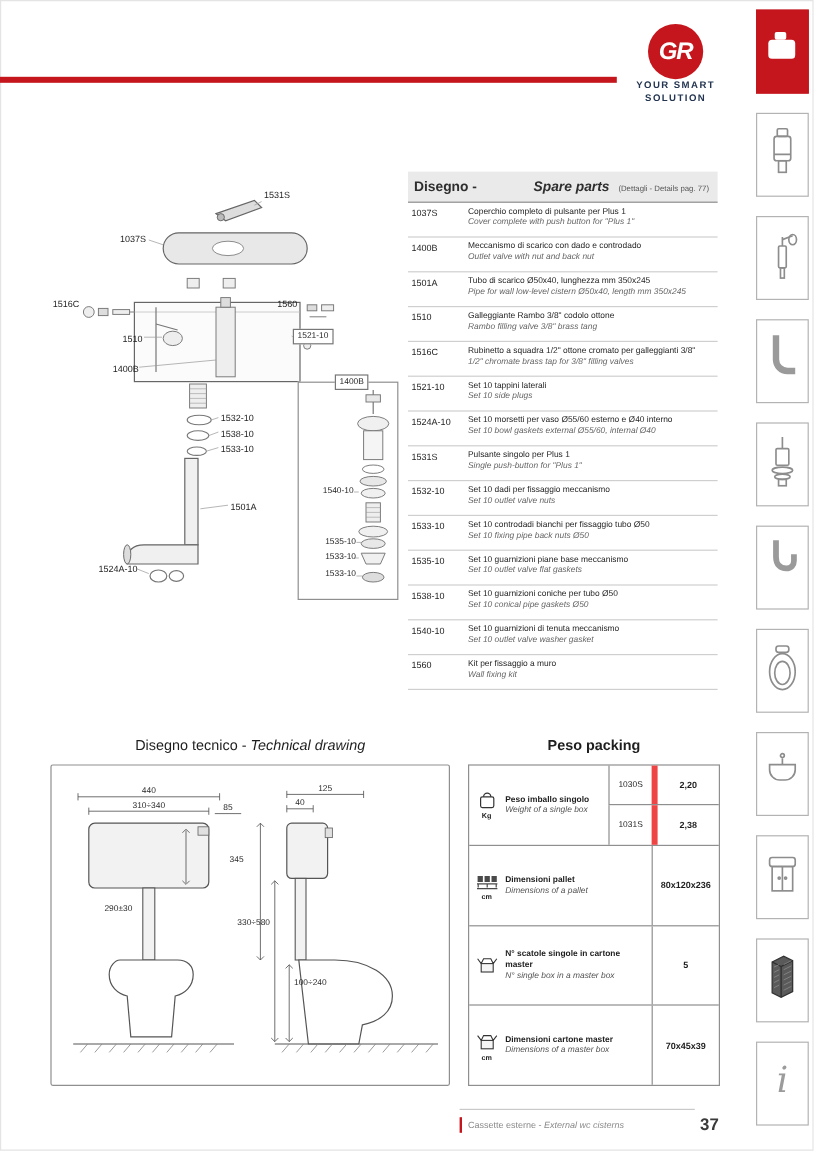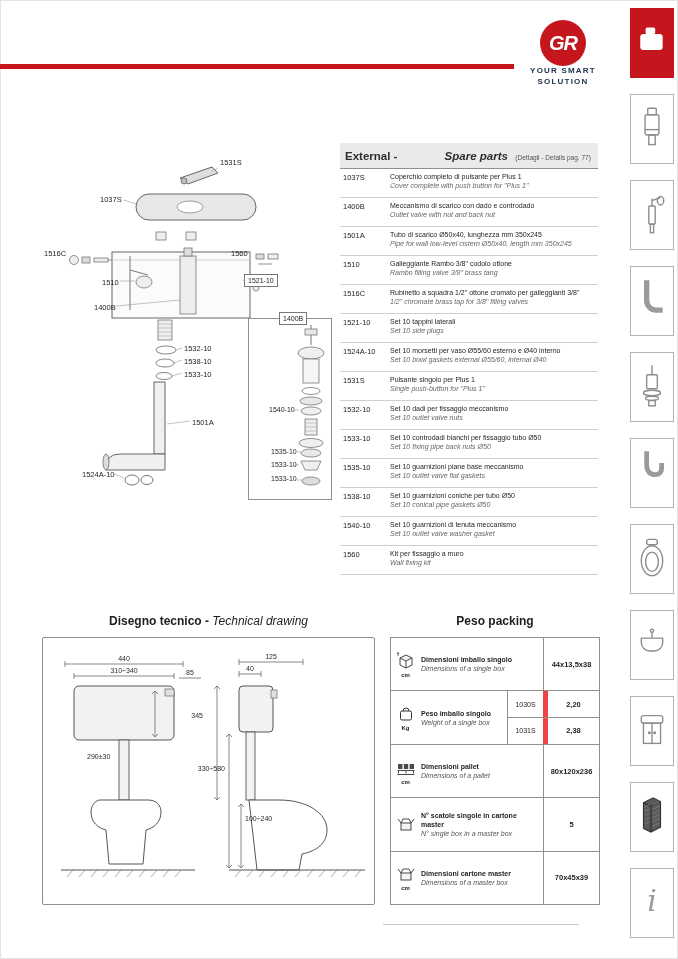--- a/index.html
+++ b/index.html
@@ -39,21 +39,21 @@
   .sp-title i { font-weight:700; font-style:italic;margin-left:44px; }
   .sp-sub { font-size:6.5px; color:#555; margin-left:3px; }
   .sp-row { display:flex; align-items:flex-start; min-height:29px; border-bottom:1px solid #cfcfcf; padding:3px 0 2px; }
   .sp-code { width:50px; min-width:50px; font-size:7.5px; color:#1e1e1e; padding:1px 0 0 3px; }
   .sp-desc { flex:1; padding-right:2px; }
   .sp-it { font-size:7px; color:#1e1e1e; line-height:1.35; }
   .sp-en { font-size:7px; color:#666; font-style:italic; line-height:1.35; }
 
   
   .section-title { position:absolute; top:614px; font-size:12px; color:#1e1e1e; text-align:center; }
-  .section-title .t-it { font-weight:700; }
+  .section-title .t-it { font-weight:400; }
   .section-title .t-en { font-style:italic; font-weight:400; }
   #tech-title { left:42px; width:333px; }
   #packing-title { left:390px; width:210px; font-weight:600; }
 
   
   .tech { position:absolute; left:42px; top:637px; width:333px; height:268px;
           border:1px solid #8f8f8f; border-radius:2px; background:#fff; }
   .tech svg text { font-family:"Liberation Sans", sans-serif; font-size:7px; fill:#2a2a2a; }
 
   
@@ -276,21 +276,21 @@
       <span class="dlabel boxed" style="left:30px;top:-7px">1400B</span>
       <span class="dlabel" style="left:20px;top:86px">1540-10</span>
       <span class="dlabel" style="left:22px;top:128px">1535-10</span>
       <span class="dlabel" style="left:22px;top:141px">1533-10</span>
       <span class="dlabel" style="left:22px;top:155px">1533-10</span>
     </div>
   </div>
 
   <div class="spare">
     <div class="sp-header">
-      <span class="sp-title"><b>External - </b><i>Spare parts</i></span>
+      <span class="sp-title"><b>Disegno - </b><i>Spare parts</i></span>
       <span class="sp-sub">(Dettagli - Details pag. 77)</span>
     </div>
     <div class="sp-rows">
         <div class="sp-row">
           <div class="sp-code">1037S</div>
           <div class="sp-desc">
             <div class="sp-it">Coperchio completo di pulsante per Plus 1</div>
             <div class="sp-en">Cover complete with push button for "Plus 1"</div>
           </div>
         </div>
@@ -435,35 +435,20 @@
       <path d="M195,169 l3,-3 3,3 M195,227 l3,3 3,-3" fill="none" stroke="#555" stroke-width="0.7"></path>
       <text x="202" y="183">100÷240</text>
       <path d="M186,232 h136" stroke="#555" stroke-width="1"></path>
       <path d="M192,239 l6,-7 M204,239 l6,-7 M216,239 l6,-7 M228,239 l6,-7 M240,239 l6,-7 M252,239 l6,-7 M264,239 l6,-7 M276,239 l6,-7 M288,239 l6,-7 M300,239 l6,-7 M312,239 l6,-7" stroke="#888" stroke-width="0.7"></path>
     </svg>
   </div>
 
   <div class="packing">
       <div class="pk-row">
         <div class="pk-icon">
-          <svg viewBox="0 0 20 20" width="20" height="20">
-            <path d="M4,7 L10,4 L16,7 L10,10 Z" fill="#f0f0f0" stroke="#333" stroke-width="0.9"></path>
-            <path d="M4,7 V14 L10,17 V10 M16,7 V14 L10,17" fill="none" stroke="#333" stroke-width="0.9"></path>
-            <path d="M2,5 V1.5 M2,1.5 l-1,1.5 M2,1.5 l1,1.5" stroke="#333" stroke-width="0.7" fill="none"></path>
-          </svg>
-          <div class="pk-unit">cm</div>
-        </div>
-        <div class="pk-label">
-          <div class="pk-it">Dimensioni imballo singolo</div>
-          <div class="pk-en">Dimensions of a single box</div>
-        </div>
-        <div class="pk-value">44x13,5x38</div>
-      </div>
-      <div class="pk-row">
-        <div class="pk-icon">
           <svg viewBox="0 0 20 20" width="20" height="20" fill="none" stroke="#333" stroke-width="1">
             <path d="M7,7 a3,3 0 0 1 6,0"></path>
             <rect x="4.5" y="7" width="11" height="9" rx="1.5"></rect>
           </svg>
           <div class="pk-unit">Kg</div>
         </div>
         <div class="pk-label">
           <div class="pk-it">Peso imballo singolo</div>
           <div class="pk-en">Weight of a single box</div>
         </div>
@@ -520,15 +505,20 @@
         <div class="pk-label">
           <div class="pk-it">Dimensioni cartone master</div>
           <div class="pk-en">Dimensions of a master box</div>
         </div>
         <div class="pk-value">70x45x39</div>
       </div>
     </div>
 
   <div class="footer">
     <div class="footer-rule"></div>
+    <div class="footer-row">
+      <span class="footer-bar"></span>
+      <span class="footer-text"><span>Cassette esterne - </span><i>External wc cisterns</i></span>
+      <span class="footer-page">37</span>
+    </div>
   </div>
 
 </div>
 
 </body></html>

